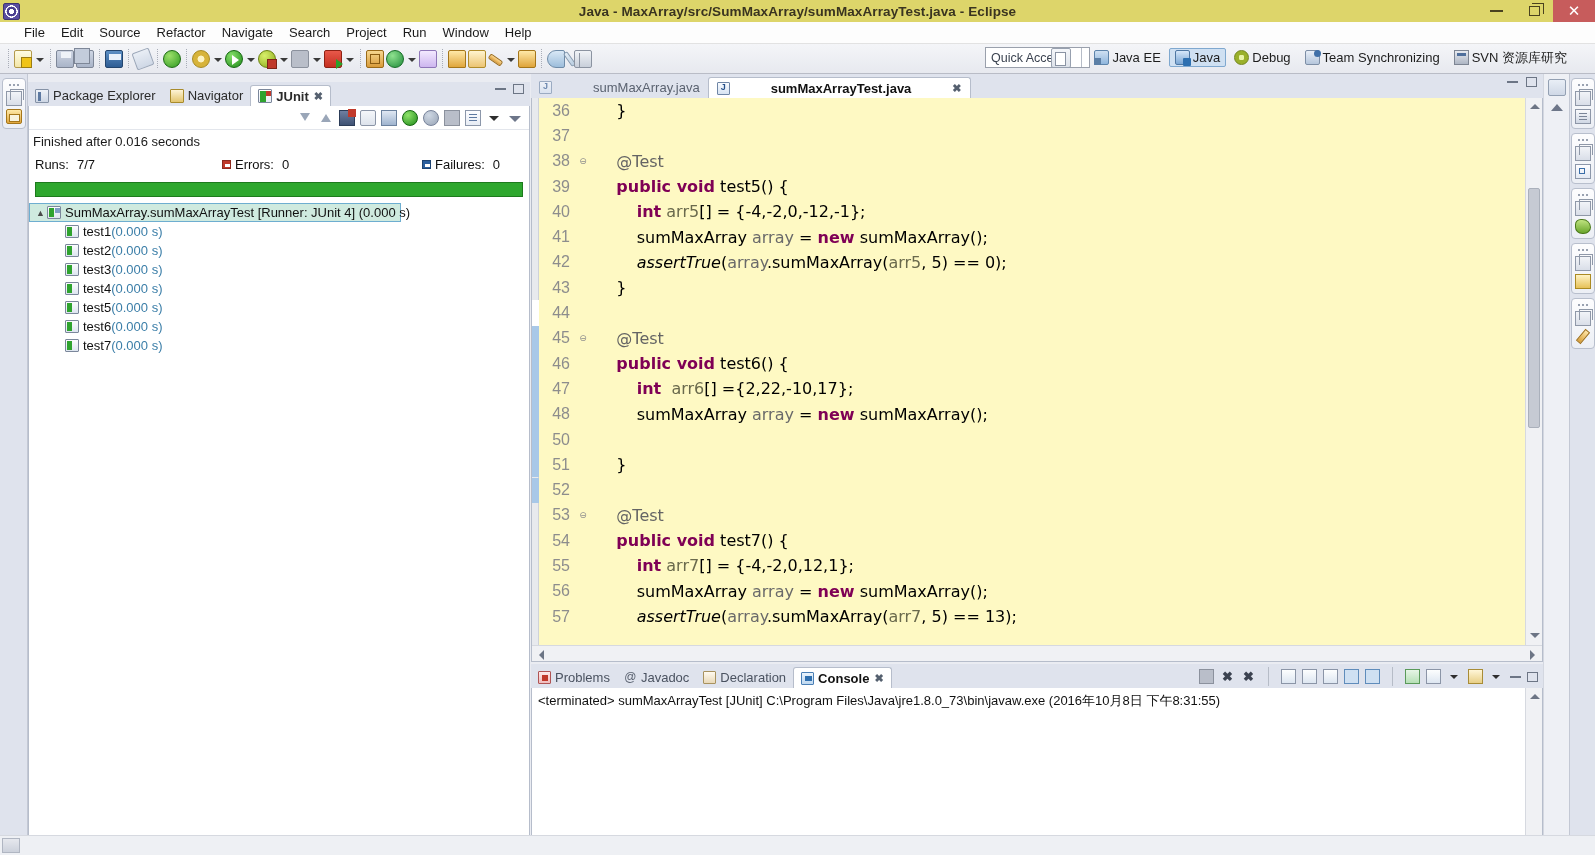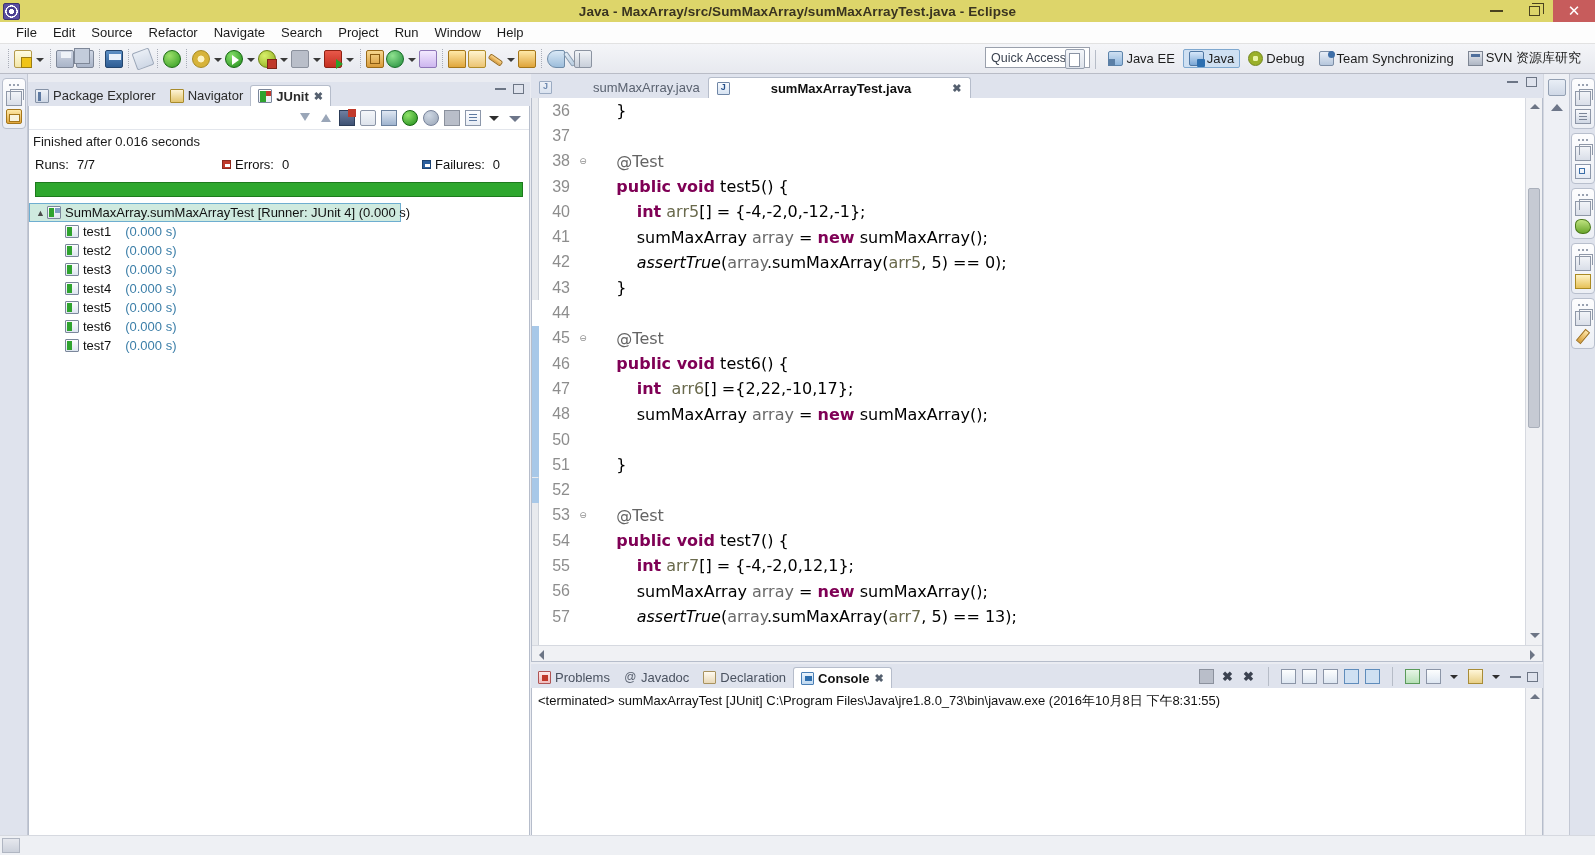--- a/index.html
+++ b/index.html
@@ -31,21 +31,21 @@
   .wbtns{position:absolute;right:0;top:0;height:22px;display:flex;}
   .wbtn{width:38px;height:22px;display:flex;align-items:center;justify-content:center;color:#4a421f;font-size:13px;}
   .wbtn.close{background:#c75c5c;color:#fff;width:42px;font-size:15px;}
   .wmin{width:13px;height:2px;background:#4a421f;}
   .wmax{width:11px;height:10px;border:1.6px solid #4a421f;position:relative;}
   .wmax:after{content:"";position:absolute;left:2px;top:-4px;width:11px;height:10px;border:1.6px solid #4a421f;border-bottom:none;border-left:none;}
 
   
   .menubar{
     position:absolute;left:0;top:22px;width:1595px;height:22px;
-    background:#fdfdfd;display:flex;align-items:center;padding-left:8px;
+    background:#fdfdfd;display:flex;align-items:center;padding-left:16px;
     border-bottom:1px solid #e2e2e2;
   }
   .menu-item{padding:2px 8px;font-size:13px;color:#1b1b1b;cursor:default;}
 
   
   .toolbar{
     position:absolute;left:0;top:44px;width:1595px;height:30px;
     background:linear-gradient(#f4f5f8,#e7e9ef);
     border-bottom:1px solid #b9bcc6;display:flex;align-items:center;padding-left:4px;
   }
@@ -82,21 +82,21 @@
   .ico-key{background:linear-gradient(#d9e8f6,#9cbddb);border:1px solid #6e8ba8;border-radius:50% 2px 2px 50%;}
   .ico-brush{background:linear-gradient(#e3eef8,#b9cde0);border:1px solid #8298ae;transform:rotate(-35deg);width:5px;height:16px;}
   .ico-book{background:linear-gradient(#f0f3f7,#c8cfda);border:1px solid #8b93a1;}
   .ico-book:after{content:"";position:absolute;left:4px;top:2px;width:1px;height:14px;background:#8b93a1;}
 
   .quick-access{
     position:absolute;right:505px;top:47px;width:105px;height:21px;
     background:#fff;border:1px solid #9aa0ac;font-size:12.5px;color:#3b4350;
     display:flex;align-items:center;padding-left:5px;
   }
-  .persp-bar{position:absolute;right:8px;top:46px;height:23px;display:flex;align-items:flex-end;margin-left:16px;}
+  .persp-bar{position:absolute;right:22px;top:46px;height:23px;display:flex;align-items:center;margin-left:16px;}
   .persp-open{width:20px;height:20px;position:relative;background:linear-gradient(#f5f7fa,#dde2ea);border:1px solid #97a0af;border-radius:2px;margin-right:4px;}
   .persp-open:after{content:"";position:absolute;left:3px;top:3px;width:9px;height:12px;background:#fff;border:1px solid #8a93a3;}
   .vsep{width:1px;height:19px;background:#b6bcc7;margin:0 6px;}
   .persp{display:flex;align-items:center;padding:1px 5px;font-size:13px;color:#1d1d1d;border-radius:2px;border:1px solid transparent;white-space:nowrap;}
   .persp.active{background:#cfe0f2;border-color:#7fa8cf;}
   .persp .pi{width:15px;height:15px;margin-right:3px;position:relative;flex:none;}
   .pi-javaee{background:linear-gradient(#cfe0f2,#8fb6dd);border:1px solid #5d84ab;border-radius:2px;}
   .pi-javaee:after{content:"";position:absolute;left:-1px;bottom:-1px;width:7px;height:7px;background:#5b7fa6;}
   .pi-java{background:linear-gradient(#d6e7fa,#7aa6d4);border:1px solid #4f77a3;border-radius:2px;}
   .pi-java:after{content:"";position:absolute;right:-2px;bottom:-2px;width:8px;height:8px;background:#2d6fb0;border-radius:1px;}
@@ -178,41 +178,41 @@
   .progress{margin:4px 6px 0 6px;height:15px;background:#2ea72e;border:1px solid #1d7a1d;}
 
   .tree{margin-top:6px;font-size:13px;color:#111;}
   .trow{display:flex;align-items:center;height:19px;padding-left:6px;white-space:nowrap;}
   .trow.root{background:#cfeadf;border:1px solid #6eaed0;margin-right:calc(100% - 390px);width:372px;}
   .twist{width:11px;font-size:9px;color:#4a4a4a;flex:none;}
   .tico{width:14px;height:13px;margin-right:4px;flex:none;position:relative;background:linear-gradient(#fbfcfe,#dde5ef);border:1px solid #7b879b;border-radius:1px;}
   .tico:after{content:"";position:absolute;left:1px;top:1px;width:5px;height:9px;background:#2fa32f;}
   .tico.suite:before{content:"";position:absolute;right:0;top:1px;width:5px;height:5px;background:#7f9fc4;}
   .tname{color:#111;}
-  .ttime{color:#3b7ea8;margin-left:14px;}
+  .ttime{color:#3b7ea8;margin-left:0;}
   .indent{padding-left:36px;}
   .failure-sec{position:absolute;left:28px;top:500px;width:502px;height:318px;}
   .ft-bar{height:24px;background:#dfe3ed;display:flex;align-items:center;padding-left:6px;font-size:13px;color:#1b1b1b;position:relative;}
   .ft-icon{width:13px;height:11px;margin-right:5px;position:relative;}
   .ft-icon i{display:block;height:1.5px;background:#4b5566;margin-bottom:2px;}
   .ft-ctrl{position:absolute;right:6px;display:flex;gap:7px;align-items:center;}
   .ftc{width:14px;height:13px;position:relative;background:linear-gradient(#f2f5fa,#dde3ec);border:1px solid #8b95a7;border-radius:2px;}
   .ft-body{position:absolute;left:0;top:24px;right:0;bottom:0;background:#fff;border:1px solid #b6bdcb;border-top:none;}
 
   
   .editor-area{position:absolute;left:531px;top:0;right:52px;height:588px;}
   .etabs{height:24px;display:flex;align-items:flex-end;background:#dfe3ed;position:relative;}
   .etab{display:flex;align-items:center;height:21px;padding:0 8px;font-size:13px;color:#5a6270;gap:36px;}
   .etab.active{background:#fff;border:1px solid #b6bdcb;border-bottom:none;border-radius:3px 3px 0 0;color:#111;font-weight:600;}
   .etab .ei{width:13px;height:13px;margin-right:5px;background:linear-gradient(#f8fbff,#d7e3f2);border:1px solid #6f86a6;border-radius:1px;position:relative;flex:none;}
   .etab .ei:after{content:"J";position:absolute;left:3px;top:-1px;font-size:9px;color:#27518a;font-weight:700;}
   .etab.inactive .ei{opacity:.6;}
   .etab-ctrl{position:absolute;right:6px;top:3px;display:flex;gap:8px;align-items:center;}
 
-  .editor{position:absolute;left:0;top:24px;right:0;bottom:0;background:#ffffff;border:1px solid #b6bdcb;border-top:none;overflow:hidden;}
+  .editor{position:absolute;left:0;top:24px;right:0;bottom:0;background:#fef9c3;border:1px solid #b6bdcb;border-top:none;overflow:hidden;}
   .gutter-left{position:absolute;left:0;top:0;width:7px;height:100%;background:#e8eaee;border-right:1px solid #cfd3da;}
   .codewrap{position:absolute;left:8px;top:0;right:18px;bottom:16px;overflow:hidden;}
   .cline{display:flex;height:25.3px;align-items:center;font-size:16px;font-family:"DejaVu Sans", sans-serif;white-space:pre;}
   .cline.cur{background:#e8f0fb;}
   .lnum{width:38px;text-align:right;color:#8d8d8d;font-size:16px;padding-right:8px;flex:none;font-family:"Liberation Sans",sans-serif;}
   .fold{width:10px;flex:none;color:#8d8d8d;font-size:9px;text-align:center;}
   .ctext{padding-left:8px;}
   .kw{color:#7f0055;font-weight:700;}
   .ann{color:#646464;}
   .fld{color:#6a6a4d;}

